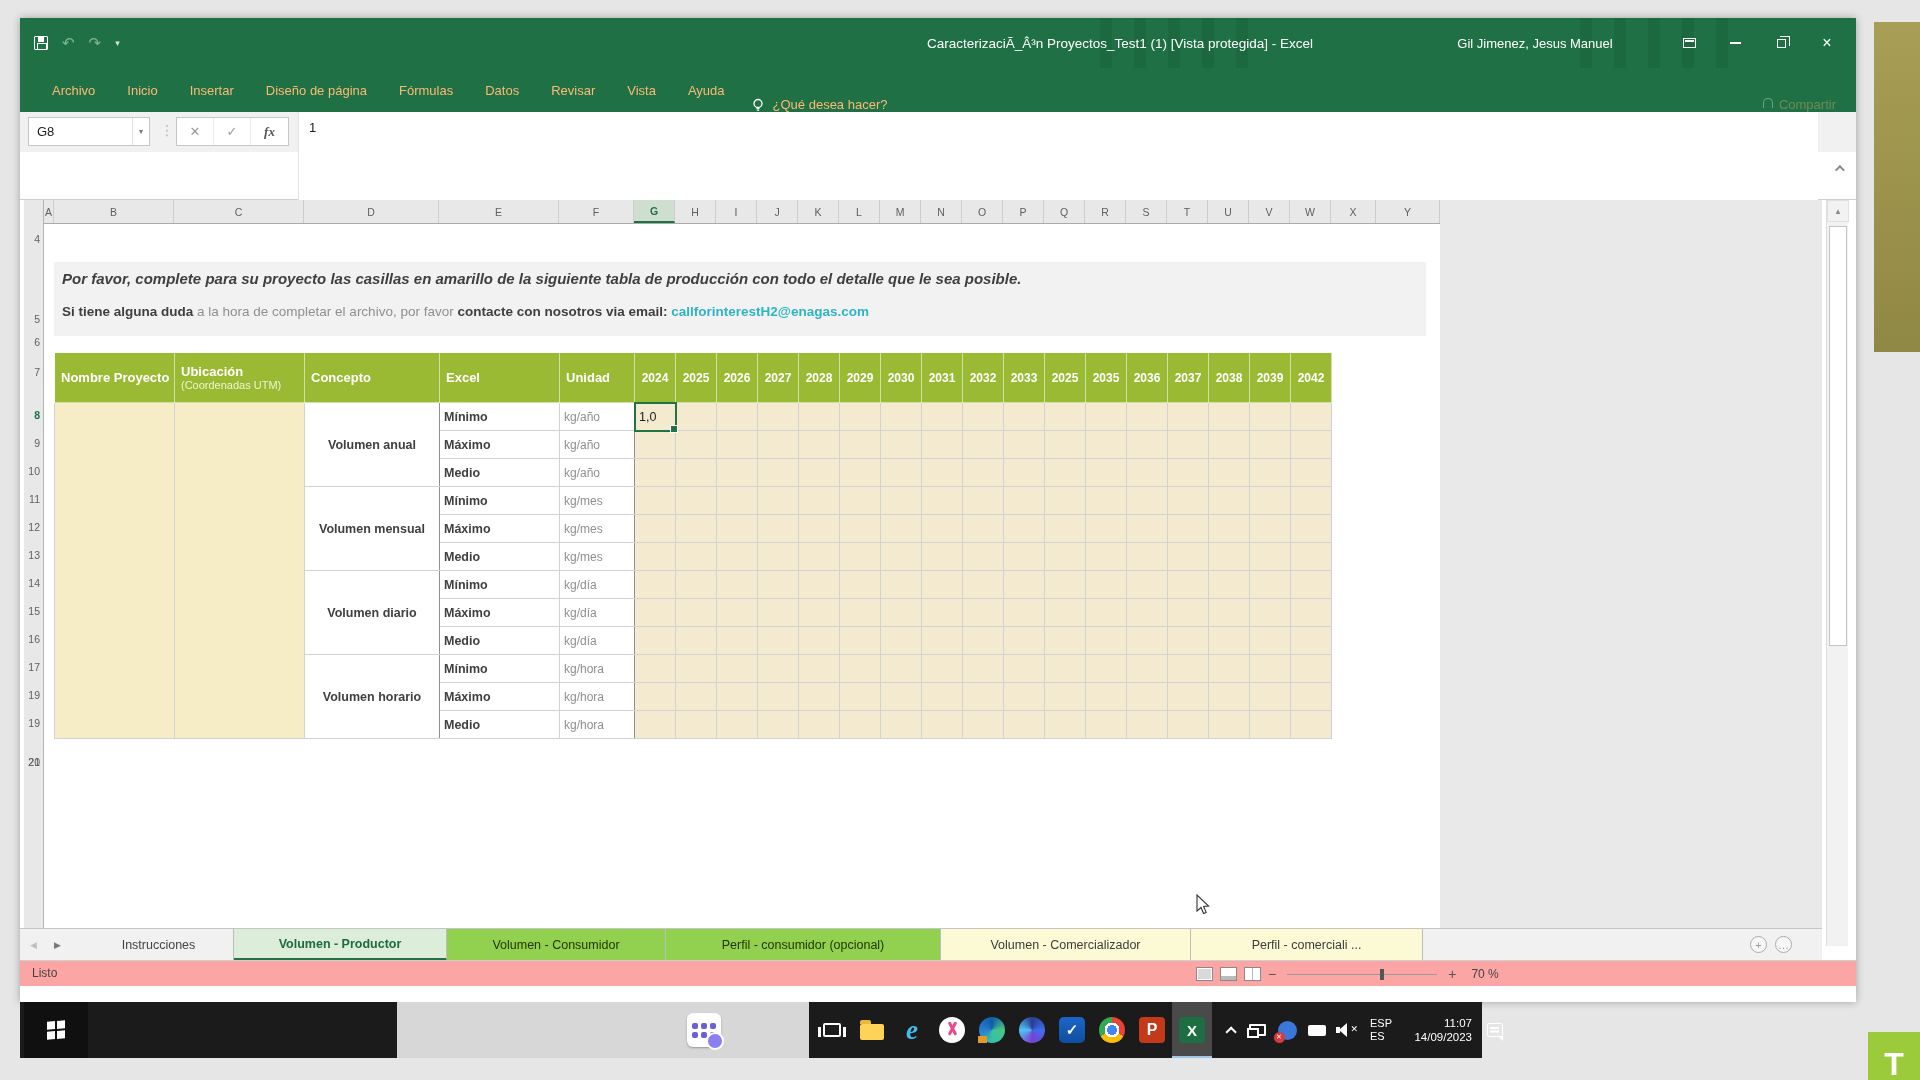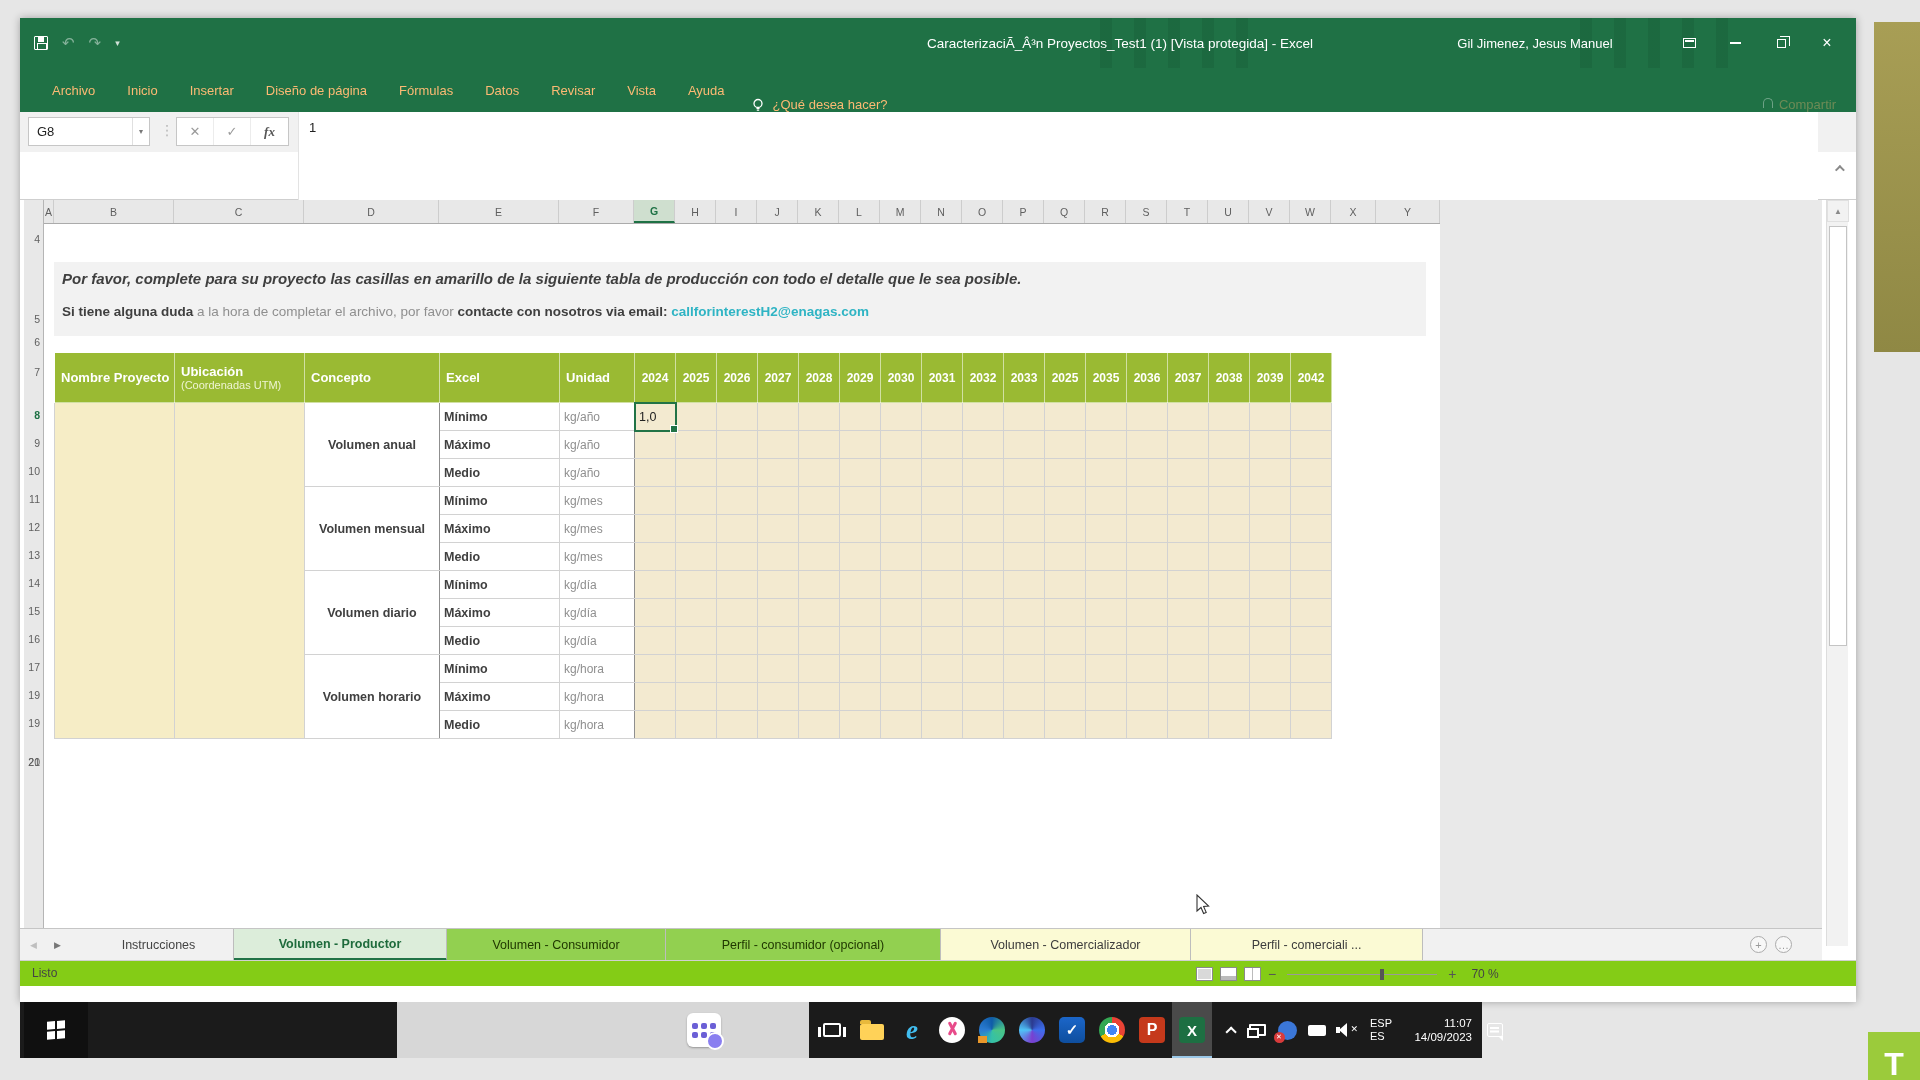--- a/index.html
+++ b/index.html
@@ -109,21 +109,21 @@
         border-right:1px solid #bdbdbd;padding:0 10px;white-space:nowrap;overflow:hidden;}
   .t-active{background:#dcedda;color:#1e6b3c;font-weight:bold;border-bottom:3px solid #217346;}
   .t-blue{background:#2e74b5;color:#fff;}
   .t-green{background:#92d050;color:#203800;}
   .t-yellow{background:#fbfad4;color:#3c3c3c;}
   .tab-extra{position:absolute;top:7px;display:flex;gap:8px;}
   .circle-btn{width:17px;height:17px;border:1px solid #ababab;border-radius:50%;color:#9a9a9a;font-size:11px;
               display:flex;align-items:center;justify-content:center;background:#f7f7f7;}
 
   
-  .statusbar{position:absolute;left:0;top:942px;width:100%;height:26px;background:#84cc16;border-top:1px solid #d0d0d0;
+  .statusbar{position:absolute;left:0;top:942px;width:100%;height:26px;background:#fca5a5;border-top:1px solid #d0d0d0;
              font-size:12px;color:#444;}
   .status-left{position:absolute;left:12px;top:5px;}
   .status-right{position:absolute;left:1176px;top:0;height:26px;display:flex;align-items:center;gap:7px;}
   .vicon{width:17px;height:14px;border:1px solid #8a8a8a;background:#fff;}
   .vicon.active{background:#d9d9d9;box-shadow:inset 0 0 0 1px #fff;}
   .vicon.v2{background:linear-gradient(#fff 70%,#bbb 70%);}
   .vicon.v3{background:linear-gradient(90deg,#fff 45%,#bbb 45% 55%,#fff 55%);}
   .zoom-track{width:150px;height:1px;background:#9a9a9a;position:relative;margin:0 4px;}
   .zoom-thumb{position:absolute;left:62%;top:-5px;width:4px;height:11px;background:#555;}
   .zoom-pm{font-size:14px;color:#555;}

